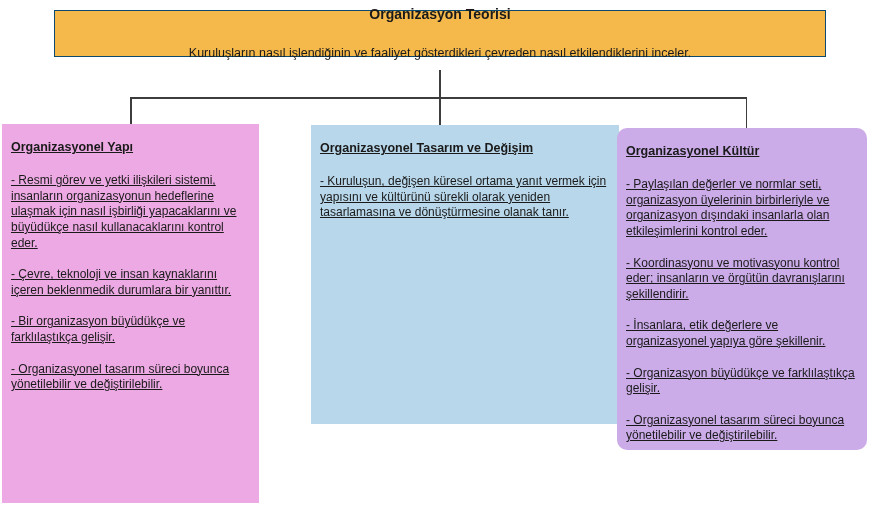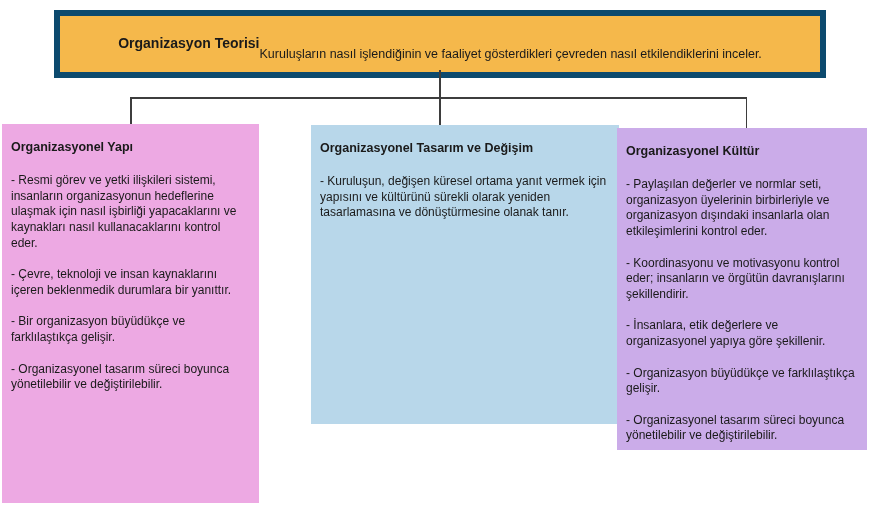--- a/index.html
+++ b/index.html
@@ -15,26 +15,26 @@
     background: #ffffff;
     overflow: hidden;
     color: #1a1a1a;
   }
   
   .root-node {
     position: absolute;
     left: 54px;
     top: 10px;
     width: 772px;
-    height: 68px;
+    height: 47px;
     background: #F5B84B;
-    border: 6px solid #0c4a6e;
+    border: 1px solid #0c4a6e;
     box-sizing: border-box;
     display: flex;
-    flex-direction: row;
+    flex-direction: column;
     align-items: center;
     justify-content: center;
   }
   .root-title {
     font-size: 14px;
     font-weight: bold;
     line-height: 1.25;
     text-align: center;
   }
   .root-subtitle {
@@ -55,20 +55,21 @@
   #conn-drop-left   { left: 130px; top: 97px;  height: 28px; }
   #conn-drop-middle { left: 439px; top: 97px;  height: 29px; }
   #conn-drop-right  { left: 745.5px; top: 97px; height: 32px; }
   
   .branch {
     position: absolute;
     box-sizing: border-box;
     padding: 15px 9px 8px 9px;
     font-size: 12px;
     line-height: 1.3;
+    text-decoration: underline;
   }
   .branch h3 {
     margin: 0 0 18px 0;
     font-size: 12.5px;
     font-weight: bold;
   }
   .branch p {
     margin: 0 0 16px 0;
   }
   .branch p:last-child { margin-bottom: 0; }
@@ -79,41 +80,42 @@
   }
   #branch-tasarim {
     left: 311px; top: 125px;
     width: 308px; height: 299px;
     background: #B8D7EA;
   }
   #branch-kultur {
     left: 617px; top: 128px;
     width: 250px; height: 322px;
     background: #CBACE9;
+    border-radius: 10px;
   }
 </style>
 </head>
 <body>
 
 <div class="canvas">
 
   <div class="root-node">
     <div class="root-title">Organizasyon Teorisi</div>
     <div class="root-subtitle">Kuruluşların nasıl işlendiğinin ve faaliyet gösterdikleri çevreden nasıl etkilendiklerini inceler.</div>
   </div>
 
   <div class="line v" id="conn-root-drop"></div>
   <div class="line h" id="conn-horizontal"></div>
   <div class="line v" id="conn-drop-left"></div>
   <div class="line v" id="conn-drop-middle"></div>
   <div class="line v" id="conn-drop-right"></div>
 
   <div class="branch" id="branch-yapi">
     <h3>Organizasyonel Yapı</h3>
-    <p>- Resmi görev ve yetki ilişkileri sistemi, insanların organizasyonun hedeflerine ulaşmak için nasıl işbirliği yapacaklarını ve kaynakları nasıl kullanacaklarını kontrol eder.</p>
+    <p>- Resmi görev ve yetki ilişkileri sistemi, insanların organizasyonun hedeflerine ulaşmak için nasıl işbirliği yapacaklarını ve büyüdükçe nasıl kullanacaklarını kontrol eder.</p>
     <p>- Çevre, teknoloji ve insan kaynaklarını içeren beklenmedik durumlara bir yanıttır.</p>
     <p>- Bir organizasyon büyüdükçe ve farklılaştıkça gelişir.</p>
     <p>- Organizasyonel tasarım süreci boyunca yönetilebilir ve değiştirilebilir.</p>
   </div>
 
   <div class="branch" id="branch-tasarim">
     <h3>Organizasyonel Tasarım ve Değişim</h3>
     <p>- Kuruluşun, değişen küresel ortama yanıt vermek için yapısını ve kültürünü sürekli olarak yeniden tasarlamasına ve dönüştürmesine olanak tanır.</p>
   </div>
 

